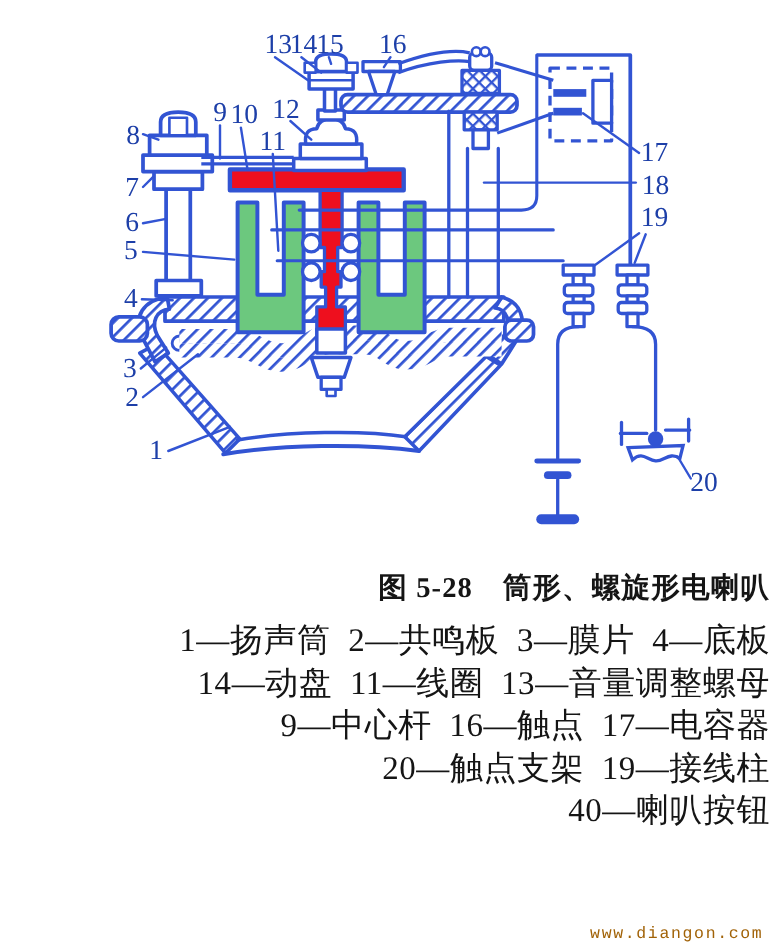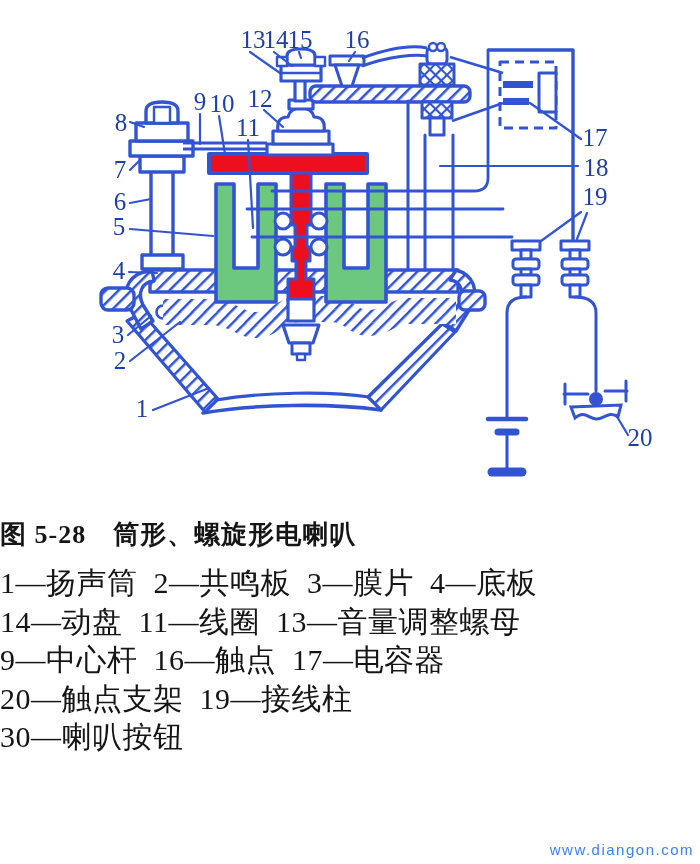--- a/index.html
+++ b/index.html
@@ -2,33 +2,33 @@
 <html><head>
 <meta charset="utf-8">
 <style>
   html,body{margin:0;padding:0;background:#e8e8e8;}
   .page{
     position:relative;width:700px;height:864px;background:#ffffff;overflow:hidden;
     font-family:"Liberation Serif","DejaVu Serif",serif;
   }
   .diagram-wrap{position:absolute;left:0;top:0;width:700px;height:505px;}
   .caption{
-    position:absolute;top:517px;left:0;width:700px;text-align:left;color:#151515;
+    position:absolute;top:517px;left:0;width:700px;text-align:right;color:#151515;
   }
   .cap-title{
     font-size:26px;font-weight:bold;line-height:36px;margin-bottom:11px;white-space:pre;
     letter-spacing:1px;
   }
   .cap-line{
     font-size:30px;line-height:38.6px;white-space:pre;letter-spacing:0.5px;
   }
   .watermark{
     position:absolute;right:6px;top:841px;
-    font-family:Liberation Sans, sans-serif;
-    font-size:15px;color:#3b82f6;letter-spacing:1.5px;
+    font-family:Liberation Mono, monospace;
+    font-size:15px;color:#a16207;letter-spacing:1.5px;
   }
   svg text.callout{
     font-family:"Liberation Serif","DejaVu Serif",serif;
     font-size:25px;fill:#1d3fa8;
   }
 </style>
 </head>
 <body>
 
 <div class="page">
@@ -234,18 +234,18 @@
     </g>
   </svg>
   </div>
 
   <div class="caption">
     <div class="cap-title">图 5-28　筒形、螺旋形电喇叭</div>
     <div class="cap-line">1—扬声筒  2—共鸣板  3—膜片  4—底板</div>
     <div class="cap-line">14—动盘  11—线圈  13—音量调整螺母</div>
     <div class="cap-line">9—中心杆  16—触点  17—电容器</div>
     <div class="cap-line">20—触点支架  19—接线柱</div>
-    <div class="cap-line">30—喇叭按钮</div>
+    <div class="cap-line">40—喇叭按钮</div>
   </div>
 
   <div class="watermark">www.diangon.com</div>
 
 </div>
 
 </body></html>

